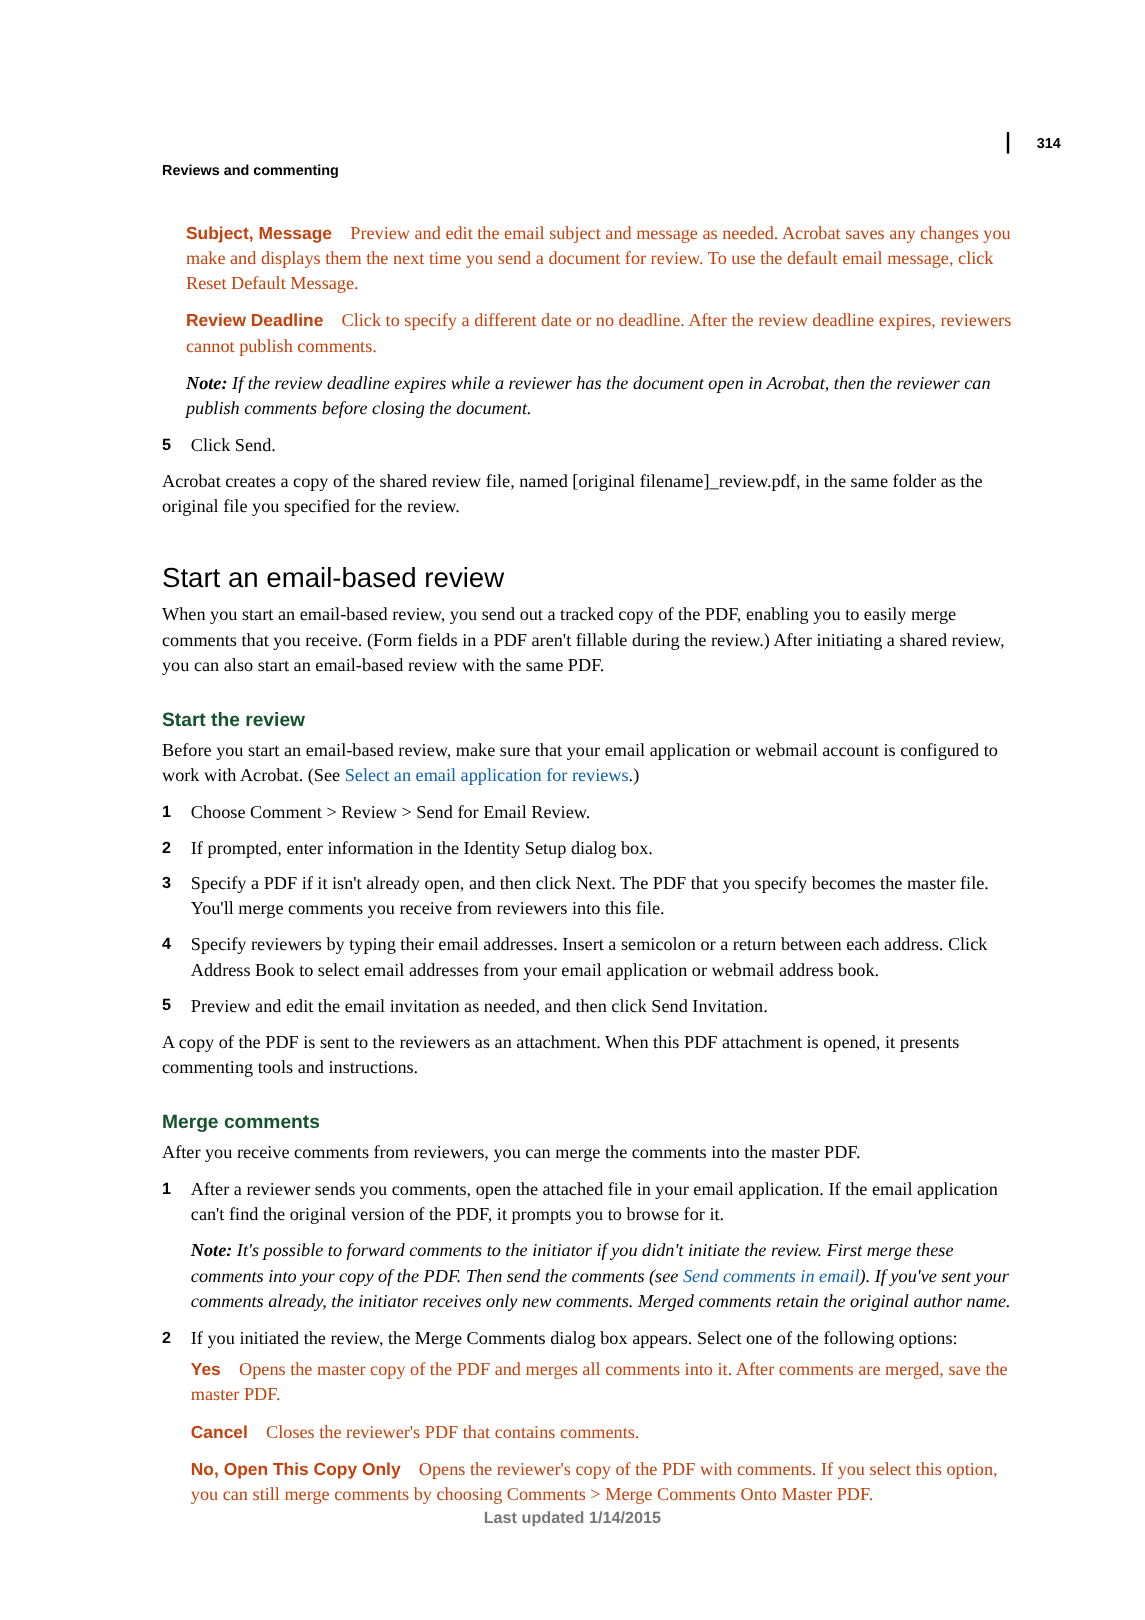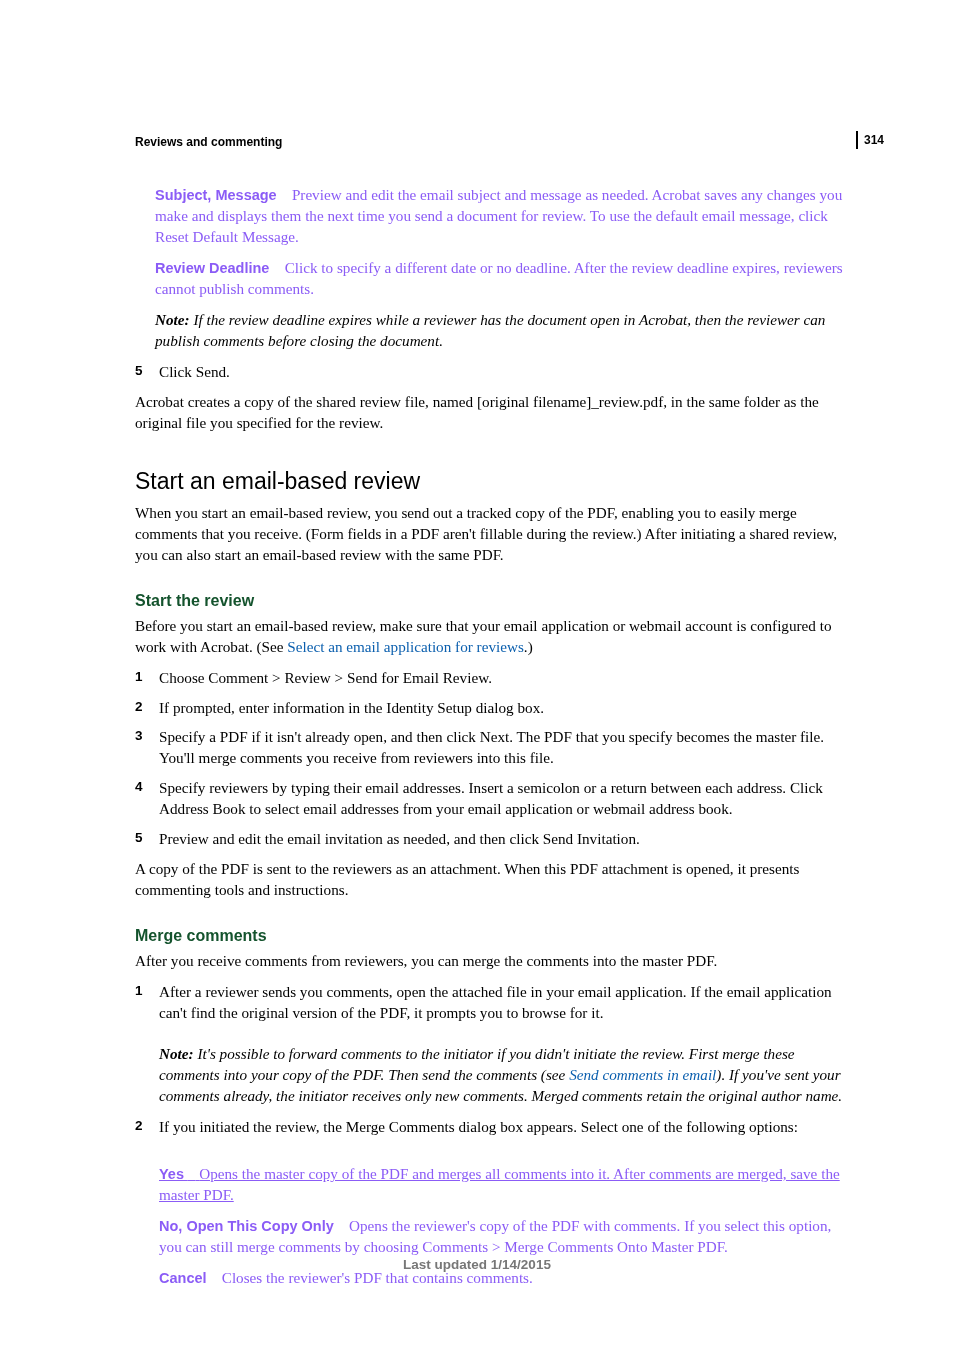--- a/index.html
+++ b/index.html
@@ -11,45 +11,45 @@
   }
   .page {
     width: 954px;
     height: 1350px;
     position: relative;
     box-sizing: border-box;
     padding: 135px 98px 0 135px;
   }
   .page-number {
     position: absolute;
-    top: 131px;
+    top: 110px;
     right: 70px;
     font-family: "Myriad Pro", "Helvetica Neue", Arial, sans-serif;
     font-weight: 700;
     font-size: 12px;
     color: #000;
     border-left: 2px solid #000;
-    padding-left: 6px;
+    padding-left: 23px;
     line-height: 1.5;
   }
   .chapter-title {
     font-family: "Myriad Pro", "Helvetica Neue", Arial, sans-serif;
     font-weight: 700;
     font-size: 12px;
     color: #000;
     margin-bottom: 36px;
   }
   .body-indent {
     padding-left: 20px;
   }
   .dl {
     margin: 0 0 10px 0;
     font-size: 15.2px;
     line-height: 1.38;
-    color: #8b5cf6;
+    color: #c2410c;
   }
   .dl .term {
     font-family: "Myriad Pro", "Helvetica Neue", Arial, sans-serif;
     font-weight: 700;
     font-size: 14.5px;
   }
   .note {
     font-size: 15.2px;
     line-height: 1.38;
     margin: 0 0 10px 0;
@@ -192,44 +192,44 @@
 
   <h3 class="h3">Merge comments</h3>
 
   <p class="para">After you receive comments from reviewers, you can merge the comments into the master PDF.</p>
 
   <ol class="ol">
     <li>
       <span class="num">1</span>
       <span>After a reviewer sends you comments, open the attached file in your email application. If the email application can't find the original version of the PDF, it prompts you to browse for it.</span>
 
-      <p class="note" style="margin-top:20px;">
+      <p class="note" style="margin-top:9px;">
         <span class="note-label">Note: </span><span class="note-body">It's possible to forward comments to the initiator if you didn't initiate the review. First merge these comments into your copy of the PDF. Then send the comments (see </span><span class="note-body link" style="font-style:italic;">Send comments in email</span><span class="note-body">). If you've sent your comments already, the initiator receives only new comments. Merged comments retain the original author name.</span>
       </p>
     </li>
 
     <li>
       <span class="num">2</span>
       <span>If you initiated the review, the Merge Comments dialog box appears. Select one of the following options:</span>
 
-      <p class="dl" style="margin-top:26px;text-decoration:underline;">
+      <p class="dl" style="margin-top:5px;">
         <span class="term">Yes</span>
         <span>&nbsp;&nbsp;</span>
         <span>Opens the master copy of the PDF and merges all comments into it. After comments are merged, save the master PDF.</span>
+      </p>
+
+      <p class="dl">
+        <span class="term">Cancel</span>
+        <span>&nbsp;&nbsp;</span>
+        <span>Closes the reviewer's PDF that contains comments.</span>
       </p>
 
       <p class="dl">
         <span class="term">No, Open This Copy Only</span>
         <span>&nbsp;&nbsp;</span>
         <span>Opens the reviewer's copy of the PDF with comments. If you select this option, you can still merge comments by choosing Comments &gt; Merge Comments Onto Master PDF.</span>
       </p>
-
-      <p class="dl">
-        <span class="term">Cancel</span>
-        <span>&nbsp;&nbsp;</span>
-        <span>Closes the reviewer's PDF that contains comments.</span>
-      </p>
     </li>
   </ol>
 
   <div class="footer">Last updated 1/14/2015</div>
 
 </div>
 
 </body></html>

